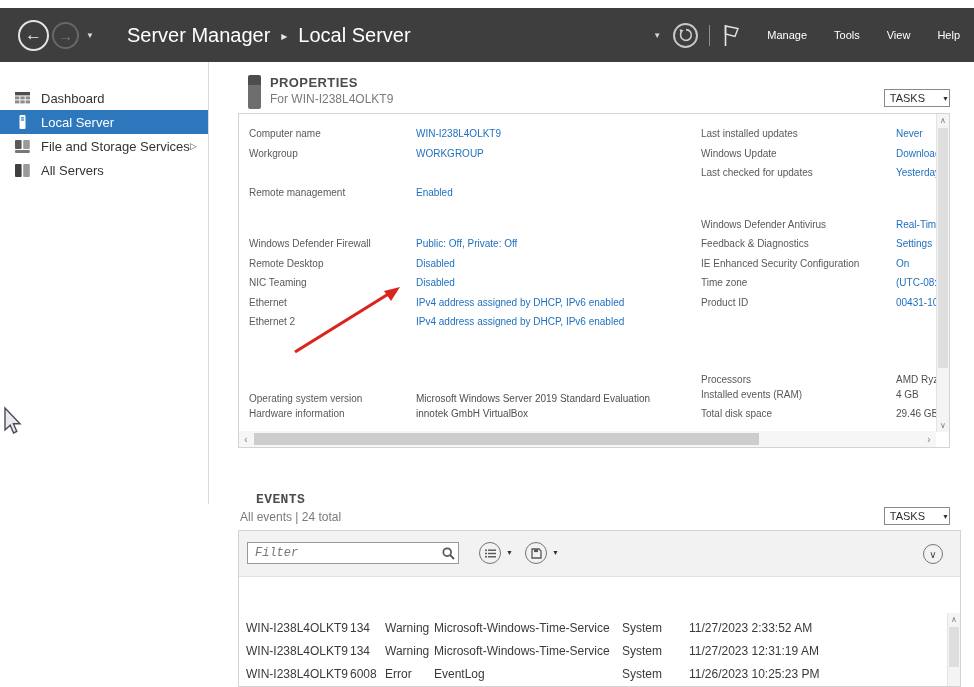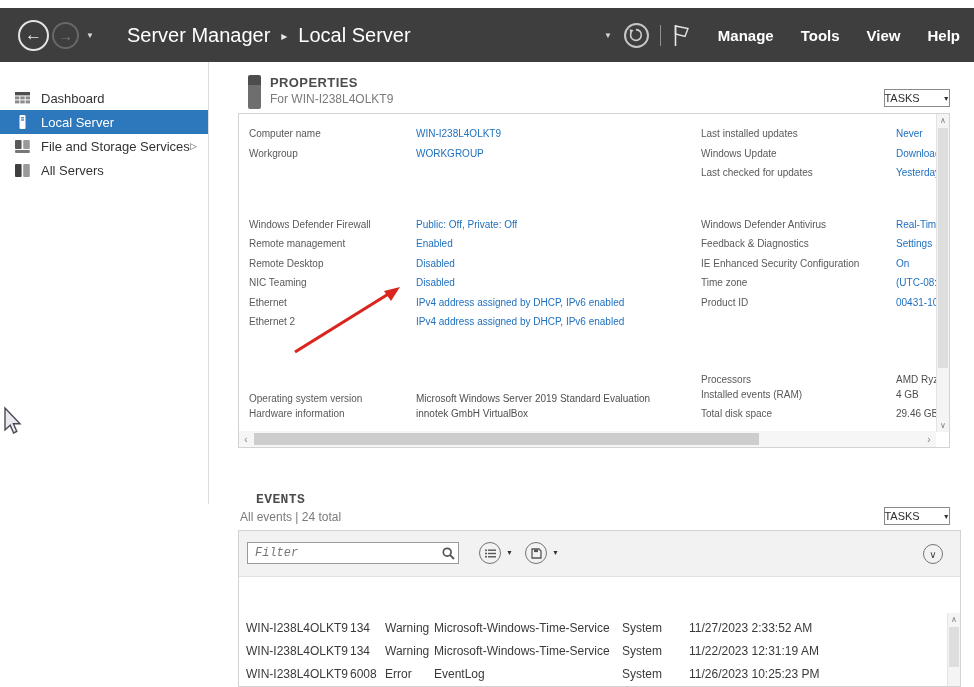--- a/index.html
+++ b/index.html
@@ -12,34 +12,34 @@
   .nav-fwd { margin-left:3px; width:27px; height:27px; border:2px solid #686868; border-radius:50%; color:#787878; display:flex; align-items:center; justify-content:center; font-size:15px; font-weight:bold; flex:0 0 auto; }
   .nav-caret { color:#d9d9d9; font-size:8px; margin-left:7px; }
   .breadcrumb { margin-left:33px; display:flex; align-items:center; gap:11px; color:#ffffff; font-size:20px; font-weight:300; white-space:nowrap; }
   .breadcrumb .sep { font-size:12px; color:#e8e8e8; padding-top:2px; }
   .topbar-right { margin-left:auto; display:flex; align-items:center; margin-right:14px; }
   .tb-caret { color:#d9d9d9; font-size:8px; }
   .tb-refresh { width:25px; height:25px; border:2px solid #c7c7c7; border-radius:50%; margin-left:12px; display:flex; align-items:center; justify-content:center; }
   .tb-sep { width:1px; height:21px; background:#8f8f8f; margin:0 11px; }
   .tb-flag { width:20px; height:24px; display:flex; align-items:center; justify-content:center; }
   .tb-menu { display:flex; align-items:center; gap:27px; margin-left:26px; }
-  .tb-menu span { color:#ffffff; font-size:15px;font-weight:bold; }
+  .tb-menu span { color:#ffffff; font-size:11px; }
 
   
   .sidebar { position:absolute; left:0; top:62px; width:209px; height:442px; background:#ffffff; border-right:1px solid #dcdcdc; padding-top:24px; }
   .side-item { height:24px; display:flex; align-items:center; padding-left:15px; font-size:13px; color:#333; white-space:nowrap; }
   .side-item .s-ico { width:17px; margin-right:9px; display:flex; align-items:center; flex:0 0 auto; color:#4e4e4e; }
   .side-item.selected { background:#2d77bd; color:#fff; }
   .side-item.selected .s-ico { color:#ffffff; }
   .side-chev { margin-left:auto; margin-right:11px; font-size:9px; color:#555; }
 
   
   .tile-title { position:absolute; font-size:13px; font-weight:bold; letter-spacing:.4px; color:#4c4c4c; }
   .tile-sub { position:absolute; font-size:12px; color:#7a7a7a; }
-  .tasks-btn { position:absolute; width:66px; height:18px; background:#fff; border:1px solid #8a8a8a; display:flex; align-items:center; justify-content:center; gap:23px; font-size:11px; color:#2e2e2e; }
+  .tasks-btn { position:absolute; width:66px; height:18px; background:#fff; border:1px solid #8a8a8a; display:flex; align-items:center; justify-content:flex-end; gap:17px; font-size:11px; color:#2e2e2e; }
   .tasks-btn .t-caret { font-size:7px; color:#333; }
 
   
   .prop-icon { position:absolute; left:248px; top:75px; width:13px; height:34px; border-radius:2px; background:linear-gradient(#4d4d4d 0 30%, #6e6e6e 30% 100%); }
   .prop-box { position:absolute; left:238px; top:113px; width:712px; height:335px; background:#fff; border:1px solid #d3d3d3; }
   .prop-content { position:absolute; left:0; top:0; width:697px; height:318px; overflow:hidden; }
   .pcol { position:absolute; top:10px; }
   .pcol-left { left:10px; width:447px; }
   .pcol-right { left:462px; width:235px; overflow:hidden; }
   .prow { display:flex; height:19.5px; align-items:center; font-size:10px; white-space:nowrap; }
@@ -192,28 +192,28 @@
         <div class="prow">
           <span class="plabel">Workgroup</span>
           <span class="pvalue lnk">WORKGROUP</span>
         </div>
 
         <div class="prow">
           <span class="plabel"></span>
           <span class="pvalue"></span>
         </div>
 
+        <div class="prow">
+          <span class="plabel">Remote management</span>
+          <span class="pvalue lnk">Enabled</span>
+        </div>
+
         <div class="prow gap-a">
           <span class="plabel">Windows Defender Firewall</span>
           <span class="pvalue lnk">Public: Off, Private: Off</span>
-        </div>
-
-        <div class="prow">
-          <span class="plabel">Remote management</span>
-          <span class="pvalue lnk">Enabled</span>
         </div>
 
         <div class="prow">
           <span class="plabel">Remote Desktop</span>
           <span class="pvalue lnk">Disabled</span>
         </div>
 
         <div class="prow">
           <span class="plabel">NIC Teaming</span>
           <span class="pvalue lnk">Disabled</span>
@@ -375,21 +375,21 @@
         <span class="rc c4">System</span>
         <span class="rc c5">11/27/2023 2:33:52 AM</span>
       </div>
 
       <div class="evt-row">
         <span class="rc c0">WIN-I238L4OLKT9</span>
         <span class="rc c1">134</span>
         <span class="rc c2">Warning</span>
         <span class="rc c3">Microsoft-Windows-Time-Service</span>
         <span class="rc c4">System</span>
-        <span class="rc c5">11/22/2023 12:31:19 AM</span>
+        <span class="rc c5">11/27/2023 12:31:19 AM</span>
       </div>
 
       <div class="evt-row">
         <span class="rc c0">WIN-I238L4OLKT9</span>
         <span class="rc c1">6008</span>
         <span class="rc c2">Error</span>
         <span class="rc c3">EventLog</span>
         <span class="rc c4">System</span>
         <span class="rc c5">11/26/2023 10:25:23 PM</span>
       </div>

